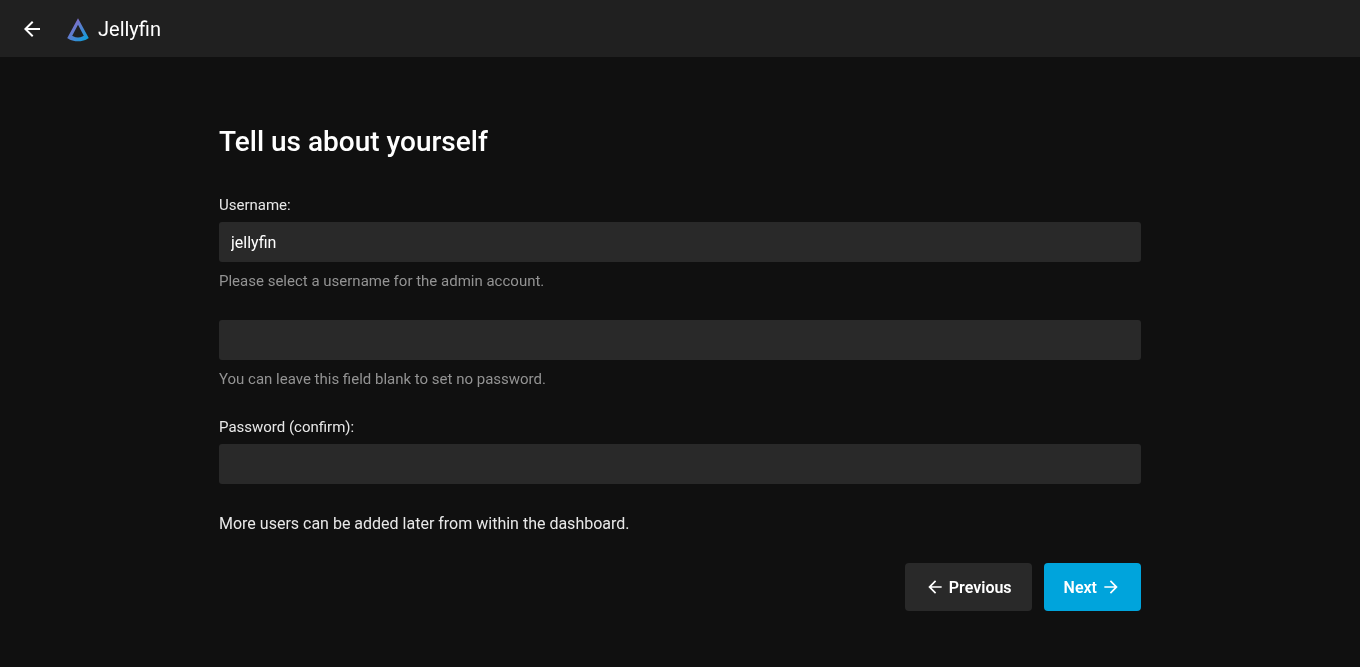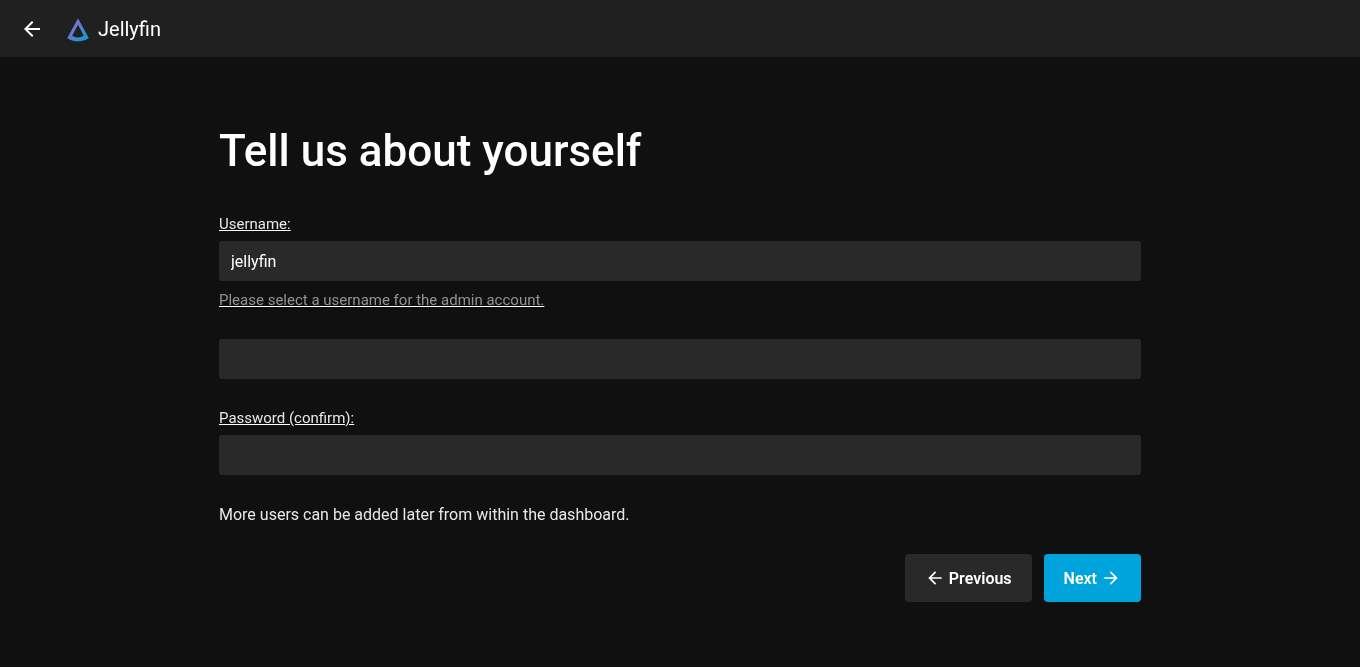--- a/index.html
+++ b/index.html
@@ -52,33 +52,32 @@
       font-size: 20px;
       font-weight: 400;
       color: #ffffff;
     }
     .content {
       max-width: 922px;
       margin: 0 auto;
       padding: 68px 0 0 0;
     }
     .page-title {
-      font-size: 44px;
+      font-size: 28px;
       font-weight: 500;
       margin-bottom: 38px;
       color: #ffffff;
     }
     .intro-text {
       font-size: 16px;
       color: #e8e8e8;
       margin-bottom: 38px;
     }
     .field-group {
       margin-bottom: 30px;
-      text-decoration: underline;
     }
     .field-label {
       display: block;
       font-size: 15px;
       color: #e8e8e8;
       margin-bottom: 8px;
     }
     .text-input {
       width: 100%;
       background: #292929;
@@ -162,20 +161,21 @@
   <h1 class="page-title">Tell us about yourself</h1>
 
   <div class="field-group">
     <label class="field-label">Username:</label>
     <input type="text" class="text-input" value="jellyfin" style="">
     <div class="field-help">Please select a username for the admin account.</div>
   </div>
 
   <div class="field-group">
     <input type="password" class="text-input" value="" style="">
+    <div class="field-help">You can leave this field blank to set no password.</div>
   </div>
 
   <div class="field-group">
     <label class="field-label">Password (confirm):</label>
     <input type="password" class="text-input" value="" style="">
   </div>
 
   <p class="more-users-text">More users can be added later from within the dashboard.</p>
 
   <div class="button-row">

